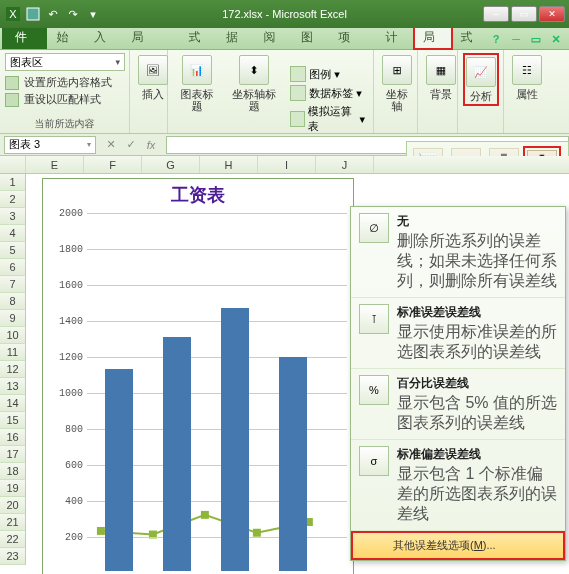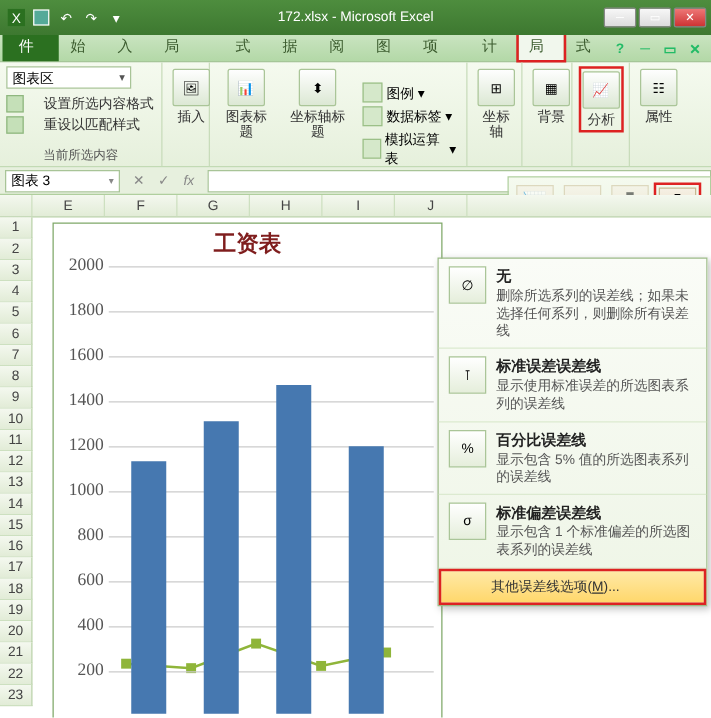--- a/index.html
+++ b/index.html
@@ -21,23 +21,23 @@
 .tab.file{background:#2b7020;color:#fff;padding:3px 12px;margin-left:2px}
 .tab.active{background:#f1f7ed;border-color:#8fb77f;border-radius:3px 3px 0 0}
 .tab.hl{outline:2px solid #d22;outline-offset:-1px}
 .help-icons{margin-left:auto;display:flex;gap:6px;padding-right:6px;padding-bottom:3px}
 .hi{width:14px;height:14px;display:flex;align-items:center;justify-content:center;color:#2b6;font-weight:bold}
 
 
 .ribbon{height:84px;background:linear-gradient(#f5faef,#e6f0dc);border-bottom:1px solid #b0cf9e;display:flex}
 .rgroup{border-right:1px solid #c8dcba;padding:3px 5px 0;display:flex;flex-direction:column;position:relative}
 .rgroup-label{font-size:10px;color:#555;text-align:center;padding:2px 0;position:absolute;bottom:0;left:0;right:0}
-.sel-box{height:18px;background:#fff;border:1px solid #a8c497;display:flex;align-items:center;padding:0 4px;width:100px;margin-bottom:3px}
+.sel-box{height:18px;background:#fff;border:1px solid #a8c497;display:flex;align-items:center;padding:0 4px;width:120px;margin-bottom:3px}
 .sel-box::after{content:"▾";margin-left:auto;font-size:9px;color:#555}
-.small-item{display:flex;align-items:center;gap:16px;padding:1px 0;font-size:11px;color:#333}
+.small-item{display:flex;align-items:center;gap:5px;padding:1px 0;font-size:11px;color:#333}
 .small-item .ico{width:14px;height:14px;background:#c5e0b8;border:1px solid #8fb77f}
 .big-btn{display:flex;flex-direction:column;align-items:center;gap:3px;padding:2px 4px;min-width:36px}
 .big-btn.hl{border:2px solid #d22}
 .big-ico{width:30px;height:30px;background:linear-gradient(#fefefe,#dce8d4);border:1px solid #aac598;border-radius:2px;display:flex;align-items:center;justify-content:center}
 .big-btn .lbl{font-size:11px;color:#333;text-align:center;line-height:1.1}
 .row-items{display:flex;flex-direction:column;gap:1px}
 .ribbon-row{display:flex;gap:4px}
 .mid-item{display:flex;align-items:center;gap:3px;padding:1px 3px}
 .mid-ico{width:16px;height:16px;background:#d5e8ca;border:1px solid #9cc088}
 
@@ -61,35 +61,35 @@
 
 .sheet{position:absolute;top:156px;left:0;right:0;bottom:0;background:#fff}
 .col-hdrs{height:18px;display:flex;background:linear-gradient(#f4f8ef,#e2ecd7);border-bottom:1px solid #b7d0a6}
 .ch{width:58px;border-right:1px solid #cde0c0;text-align:center;font-size:11px;color:#444;line-height:18px}
 .ch.first{width:26px}
 .rows{position:absolute;top:18px;left:0;bottom:0;width:26px}
 .rh{height:17px;background:linear-gradient(#f4f8ef,#e2ecd7);border-bottom:1px solid #cde0c0;border-right:1px solid #b7d0a6;text-align:center;font-size:11px;color:#444;line-height:17px}
 
 
 .chart-obj{position:absolute;top:22px;left:42px;width:312px;height:400px;background:#fff;border:1px solid #7fa868}
-.chart-title{text-align:center;font-size:18px;font-weight:bold;color:#7f1d1d;padding:4px 0;font-family:SimSun}
+.chart-title{text-align:center;font-size:18px;font-weight:bold;color:#4c1d95;padding:4px 0;font-family:SimSun}
 .plot{position:absolute;top:34px;left:44px;right:6px;bottom:6px}
 .grid-line{position:absolute;left:0;right:0;height:1px;background:#ccc}
-.ytick{position:absolute;right:100%;transform:translateY(-50%);padding-right:4px;font-size:14px;color:#555;font-family:Liberation Serif, serif}
+.ytick{position:absolute;right:100%;transform:translateY(-50%);padding-right:4px;font-size:10px;color:#555;font-family:Liberation Mono, monospace}
 .bar{position:absolute;bottom:0;width:28px;background:#4678b0}
 .line-svg{position:absolute;inset:0}
 
 
 .dropdown{position:absolute;top:206px;right:3px;width:216px;background:linear-gradient(#fafcf7,#eef5e6);border:1px solid #9cbb87;box-shadow:2px 2px 6px rgba(0,0,0,.25)}
 .dd-item{display:flex;gap:8px;padding:6px 8px;border-bottom:1px solid #dcead0}
 .dd-item:last-child{border-bottom:none}
 .dd-ico{width:30px;height:30px;background:linear-gradient(#fff,#e5eedb);border:1px solid #aac598;flex-shrink:0;display:flex;align-items:center;justify-content:center}
 .dd-txt{flex:1}
 .dd-title{font-size:12px;font-weight:bold;color:#222;margin-bottom:1px}
-.dd-desc{font-size:11px;color:#555;line-height:1.25}
+.dd-desc{font-size:16px;color:#555;line-height:1.25}
 .dd-more{padding:5px 10px 5px 40px;background:linear-gradient(#ffe9a6,#ffd76b);border:2px solid #d22;font-size:12px;color:#333}
 .dd-more u{text-decoration:underline}
 
 svg{display:block}
 </style>
 </head>
 <body>
 
 <div class="titlebar">
   <div class="qa-group">

